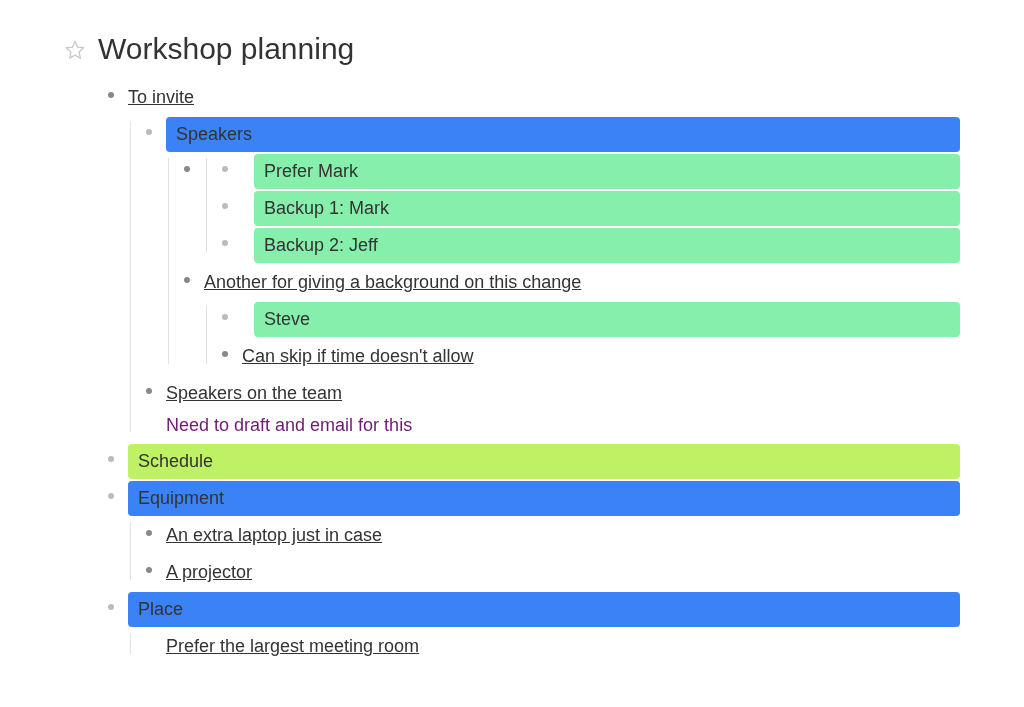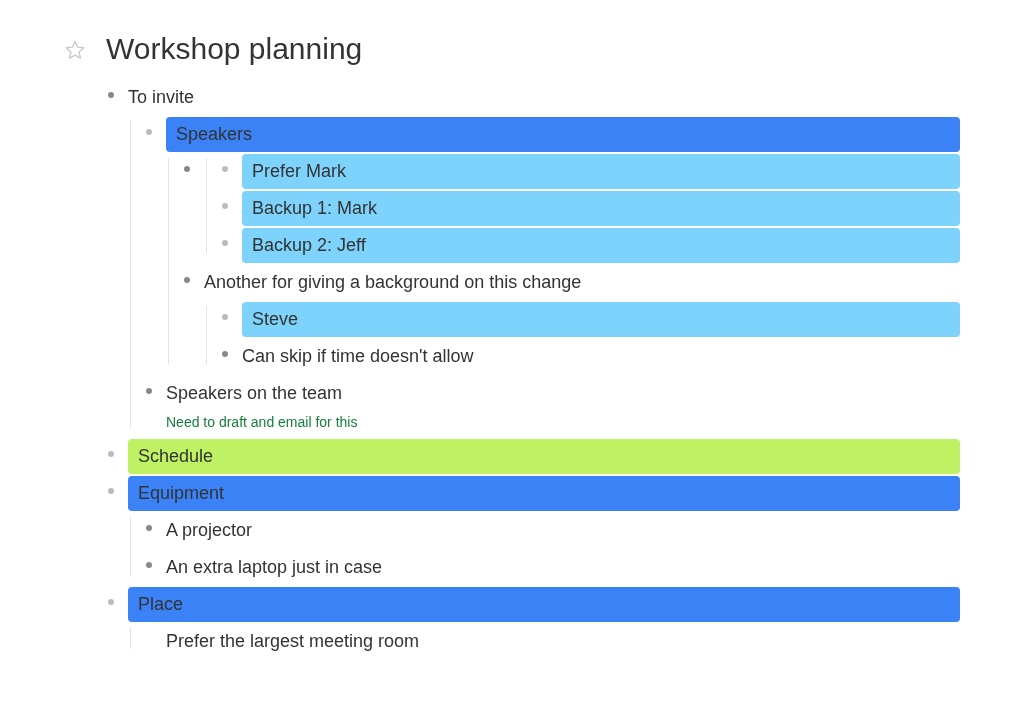--- a/index.html
+++ b/index.html
@@ -10,21 +10,21 @@
     body {
       font-family: -apple-system, BlinkMacSystemFont, "Segoe UI", Helvetica, Arial, sans-serif;
       font-size: 18px;
       color: #333;
       padding: 32px 64px 40px 64px;
       width: 1024px;
     }
     .title-row {
       display: flex;
       align-items: center;
-      gap: 20px;
+      gap: 12px;
       margin-bottom: 14px;
     }
     .star-icon {
       width: 22px;
       height: 22px;
       flex-shrink: 0;
       margin-top: 2px;
     }
     .star-icon svg {
       width: 100%;
@@ -59,34 +59,36 @@
       display: block;
       padding: 4px 10px 4px 10px;
       border-radius: 4px;
       line-height: 1.5;
       color: #333;
       margin: 2px 0;
     }
     .item-text.plain {
       padding-left: 0;
       padding-right: 0;
+      text-decoration: underline;
     }
     .hl-red {
       background: #3b82f6;
     }
     .hl-blue {
-      background: #7dd3fc;
+      background: #86efac;
+      margin-left: 12px;
     }
     .hl-green {
       background: #bef264;
     }
     .item-note {
       display: block;
-      font-size: 14px;
-      color: #15803d;
+      font-size: 18px;
+      color: #701a75;
       line-height: 1.4;
       margin-top: 0;
       padding-bottom: 4px;
     }
     ul.children {
       position: relative;
       margin-left: 0;
       padding-left: 10px;
     }
     ul.children::before {
@@ -175,25 +177,25 @@
     <span class="bullet light"></span>
     <span class="item-text hl-green">Schedule</span>
   </li>
 
   <li class="outline-li">
     <span class="bullet light"></span>
     <span class="item-text hl-red">Equipment</span>
     <ul class="children">
       <li class="outline-li">
         <span class="bullet"></span>
+        <span class="item-text plain">An extra laptop just in case</span>
+      </li>
+      <li class="outline-li">
+        <span class="bullet"></span>
         <span class="item-text plain">A projector</span>
-      </li>
-      <li class="outline-li">
-        <span class="bullet"></span>
-        <span class="item-text plain">An extra laptop just in case</span>
       </li>
     </ul>
   </li>
 
   <li class="outline-li">
     <span class="bullet light"></span>
     <span class="item-text hl-red">Place</span>
     <ul class="children">
       <li class="outline-li">
 

